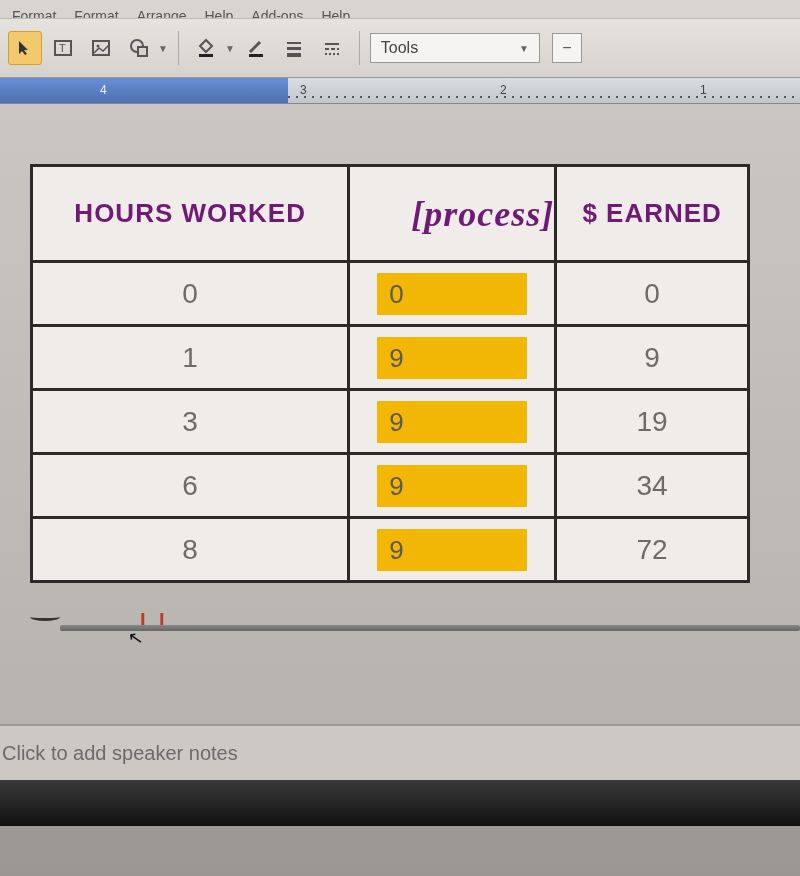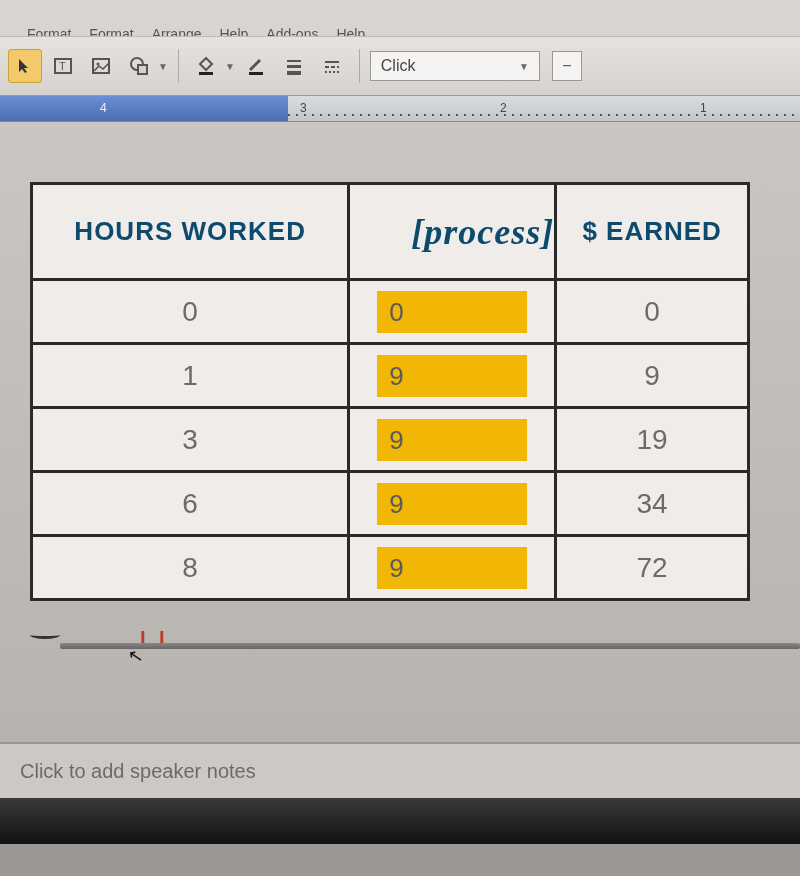--- a/index.html
+++ b/index.html
@@ -7,25 +7,25 @@
     width: 800px;
     height: 876px;
     background: linear-gradient(180deg, #c8c4c0 0%, #b8b4b0 50%, #9a9692 100%);
     font-family: Arial, sans-serif;
     overflow: hidden;
     position: relative;
   }
 
   
   .menubar {
-    height: 36px;
+    height: 18px;
     background: #d8d4d0;
     display: flex;
     gap: 18px;
-    padding-left: 27px;
+    padding-left: 12px;
     font-size: 14px;
     color: #555;
     align-items: flex-end;
     overflow: hidden;
   }
   .menubar span { transform: translateY(6px); }
 
   
   .toolbar {
     height: 60px;
@@ -95,21 +95,21 @@
   .slide-table th, .slide-table td {
     border: 3px solid #2a2a2a;
     text-align: center;
     vertical-align: middle;
   }
   .slide-table th {
     height: 96px;
     font-size: 26px;
     font-weight: 900;
     letter-spacing: 1px;
-    color:#0c4a6e;
+    color:#701a75;
     font-family: "Arial Black", Arial, sans-serif;
   }
   .slide-table th.process {
     font-family: Georgia, serif;
     font-style: italic;
     font-weight: 700;
     font-size: 36px;
     text-align: right;
   }
   .slide-table td {
@@ -153,21 +153,21 @@
     position:absolute; left:128px; top:24px; font-size:18px; color:#111;
     transform: rotate(-10deg);
   }
 
   
   .notes {
     height: 56px;
     background: #ccc9c5;
     border-top: 2px solid #9a9692;
     display:flex; align-items:center;
-    padding-left: 20px;
+    padding-left: 2px;
     color:#6b6b6b;
     font-size:20px;
   }
 
   
   .bezel {
     height: 46px;
     background: linear-gradient(180deg,#3a3a3a 0%, #111 100%);
   }
 
@@ -239,21 +239,21 @@
         <rect x="9" y="10" width="4" height="2" fill="#555"></rect>
         <rect x="15" y="10" width="2" height="2" fill="#555"></rect>
         <rect x="3" y="15" width="2" height="2" fill="#555"></rect>
         <rect x="7" y="15" width="2" height="2" fill="#555"></rect>
         <rect x="11" y="15" width="2" height="2" fill="#555"></rect>
         <rect x="15" y="15" width="2" height="2" fill="#555"></rect>
       </svg>
   </div>
   <div class="sep"></div>
   <div class="fontbox">
-    <span>Click</span>
+    <span>Tools</span>
     <span class="caret">▼</span>
   </div>
   <div class="minusbox">−</div>
 </div>
 
 <div class="ruler">
   <div class="bluebar"></div>
   <span class="num" style="left:100px;color:#eee">4</span>
   <span class="num" style="left:300px">3</span>
   <span class="num" style="left:500px">2</span>

